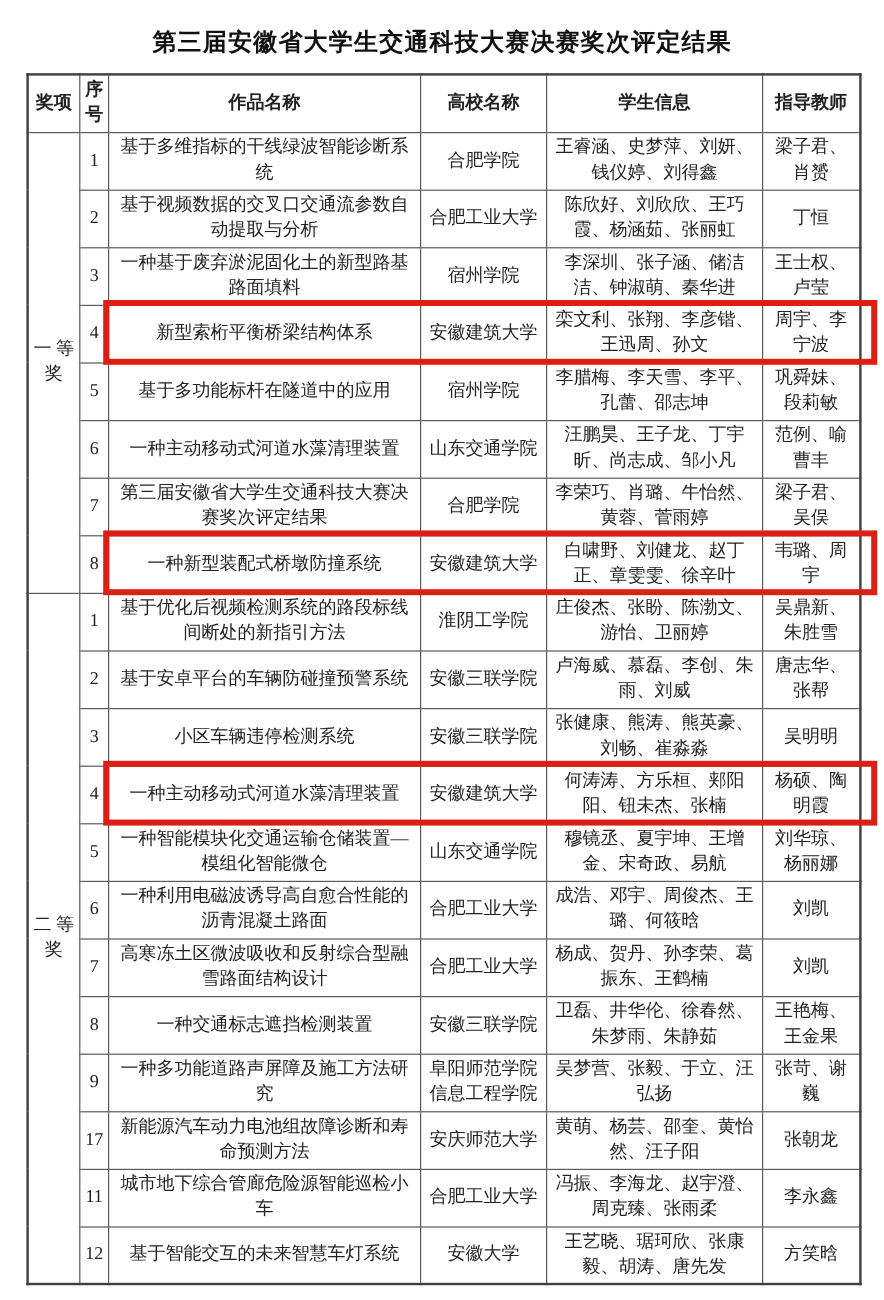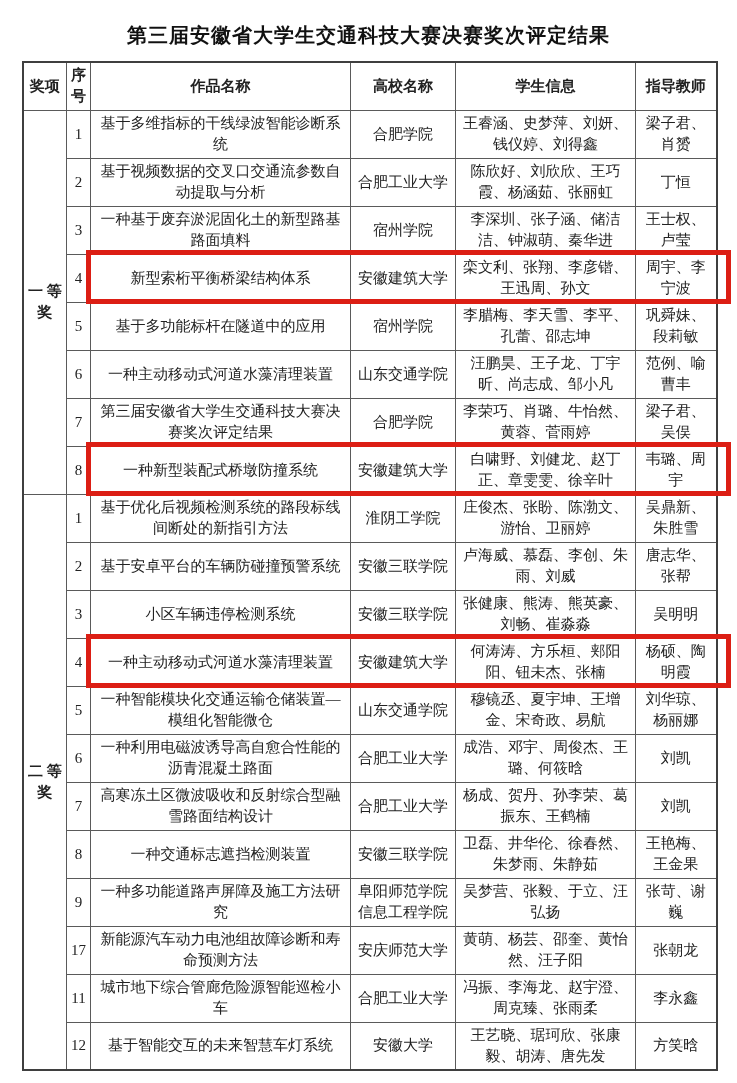--- a/index.html
+++ b/index.html
@@ -38,21 +38,21 @@
     font-size:15px;
     line-height:21px;
     padding:2px 3px;
     overflow:hidden;
     color:#222;
   }
   table.results thead tr{height:48px;}
   table.results tbody tr{height:48px;}
   table.results th{font-weight:700;}
   td.c-award{
-    font-weight:700;
+    font-weight:400;
     font-size:15px;
     line-height:26px;
     padding:2px 2px;
   }
   td.c-no{font-size:15px;}
   .hl-box{
     position:absolute;
     border:5px solid #dc1e14;
     background:transparent;
     pointer-events:none;

